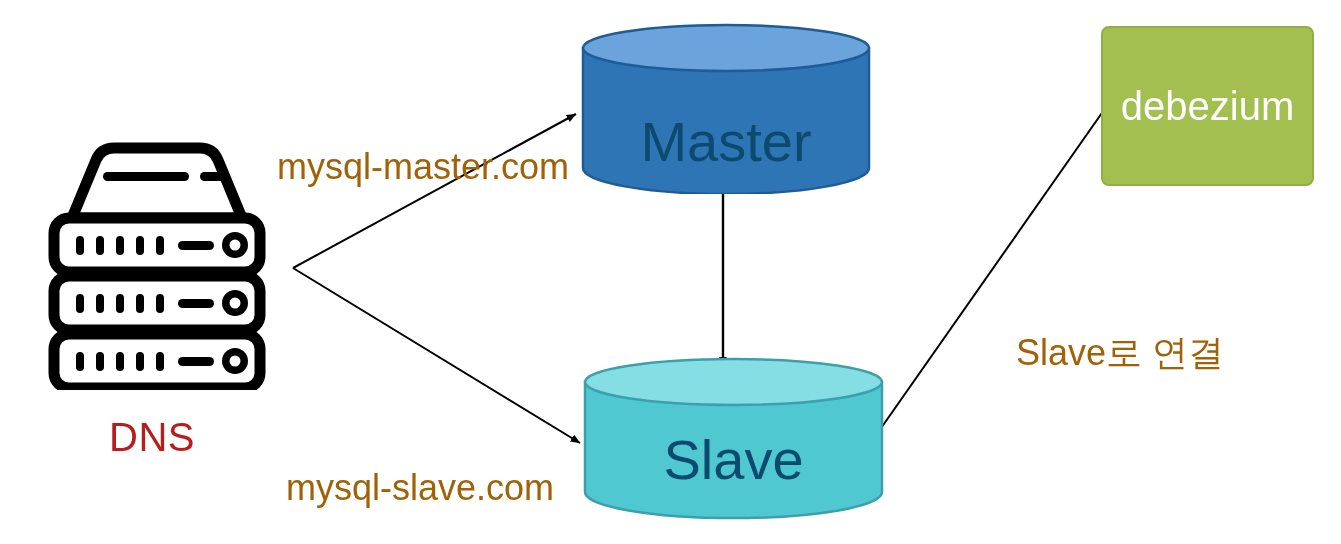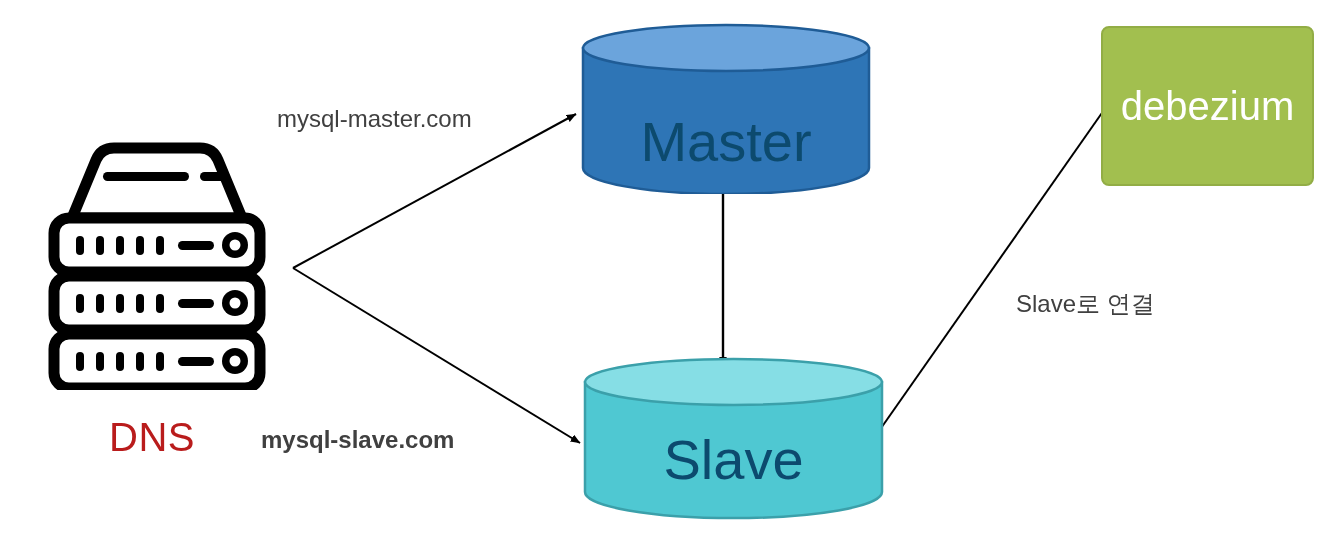--- a/index.html
+++ b/index.html
@@ -81,26 +81,27 @@
     justify-content: center;
   }
   #debezium-box .box-text {
     color: #ffffff;
     font-size: 40px;
     line-height: 1;
   }
   
   .edge-label {
     position: absolute;
-    color: #404040;
-    font-size: 24px;
+    color: #a16207;
+    font-size: 36px;
     white-space: nowrap;
+    margin-top: 41px;
   }
   #label-master-host { left: 277px; top: 105px; }
-  #label-slave-host  { left: 261px; top: 426px; font-weight: bold; }
+  #label-slave-host  { left: 286px; top: 426px; }
   #label-debezium-link { left: 1016px; top: 288px; }
 </style>
 </head>
 <body>
 
 <div id="canvas">
 
   <svg id="wires" viewBox="0 0 1341 544" xmlns="http://www.w3.org/2000/svg">
     <defs>
       <marker id="arrowhead" markerWidth="10" markerHeight="8" refX="9.4" refY="4" orient="auto" markerUnits="userSpaceOnUse">

